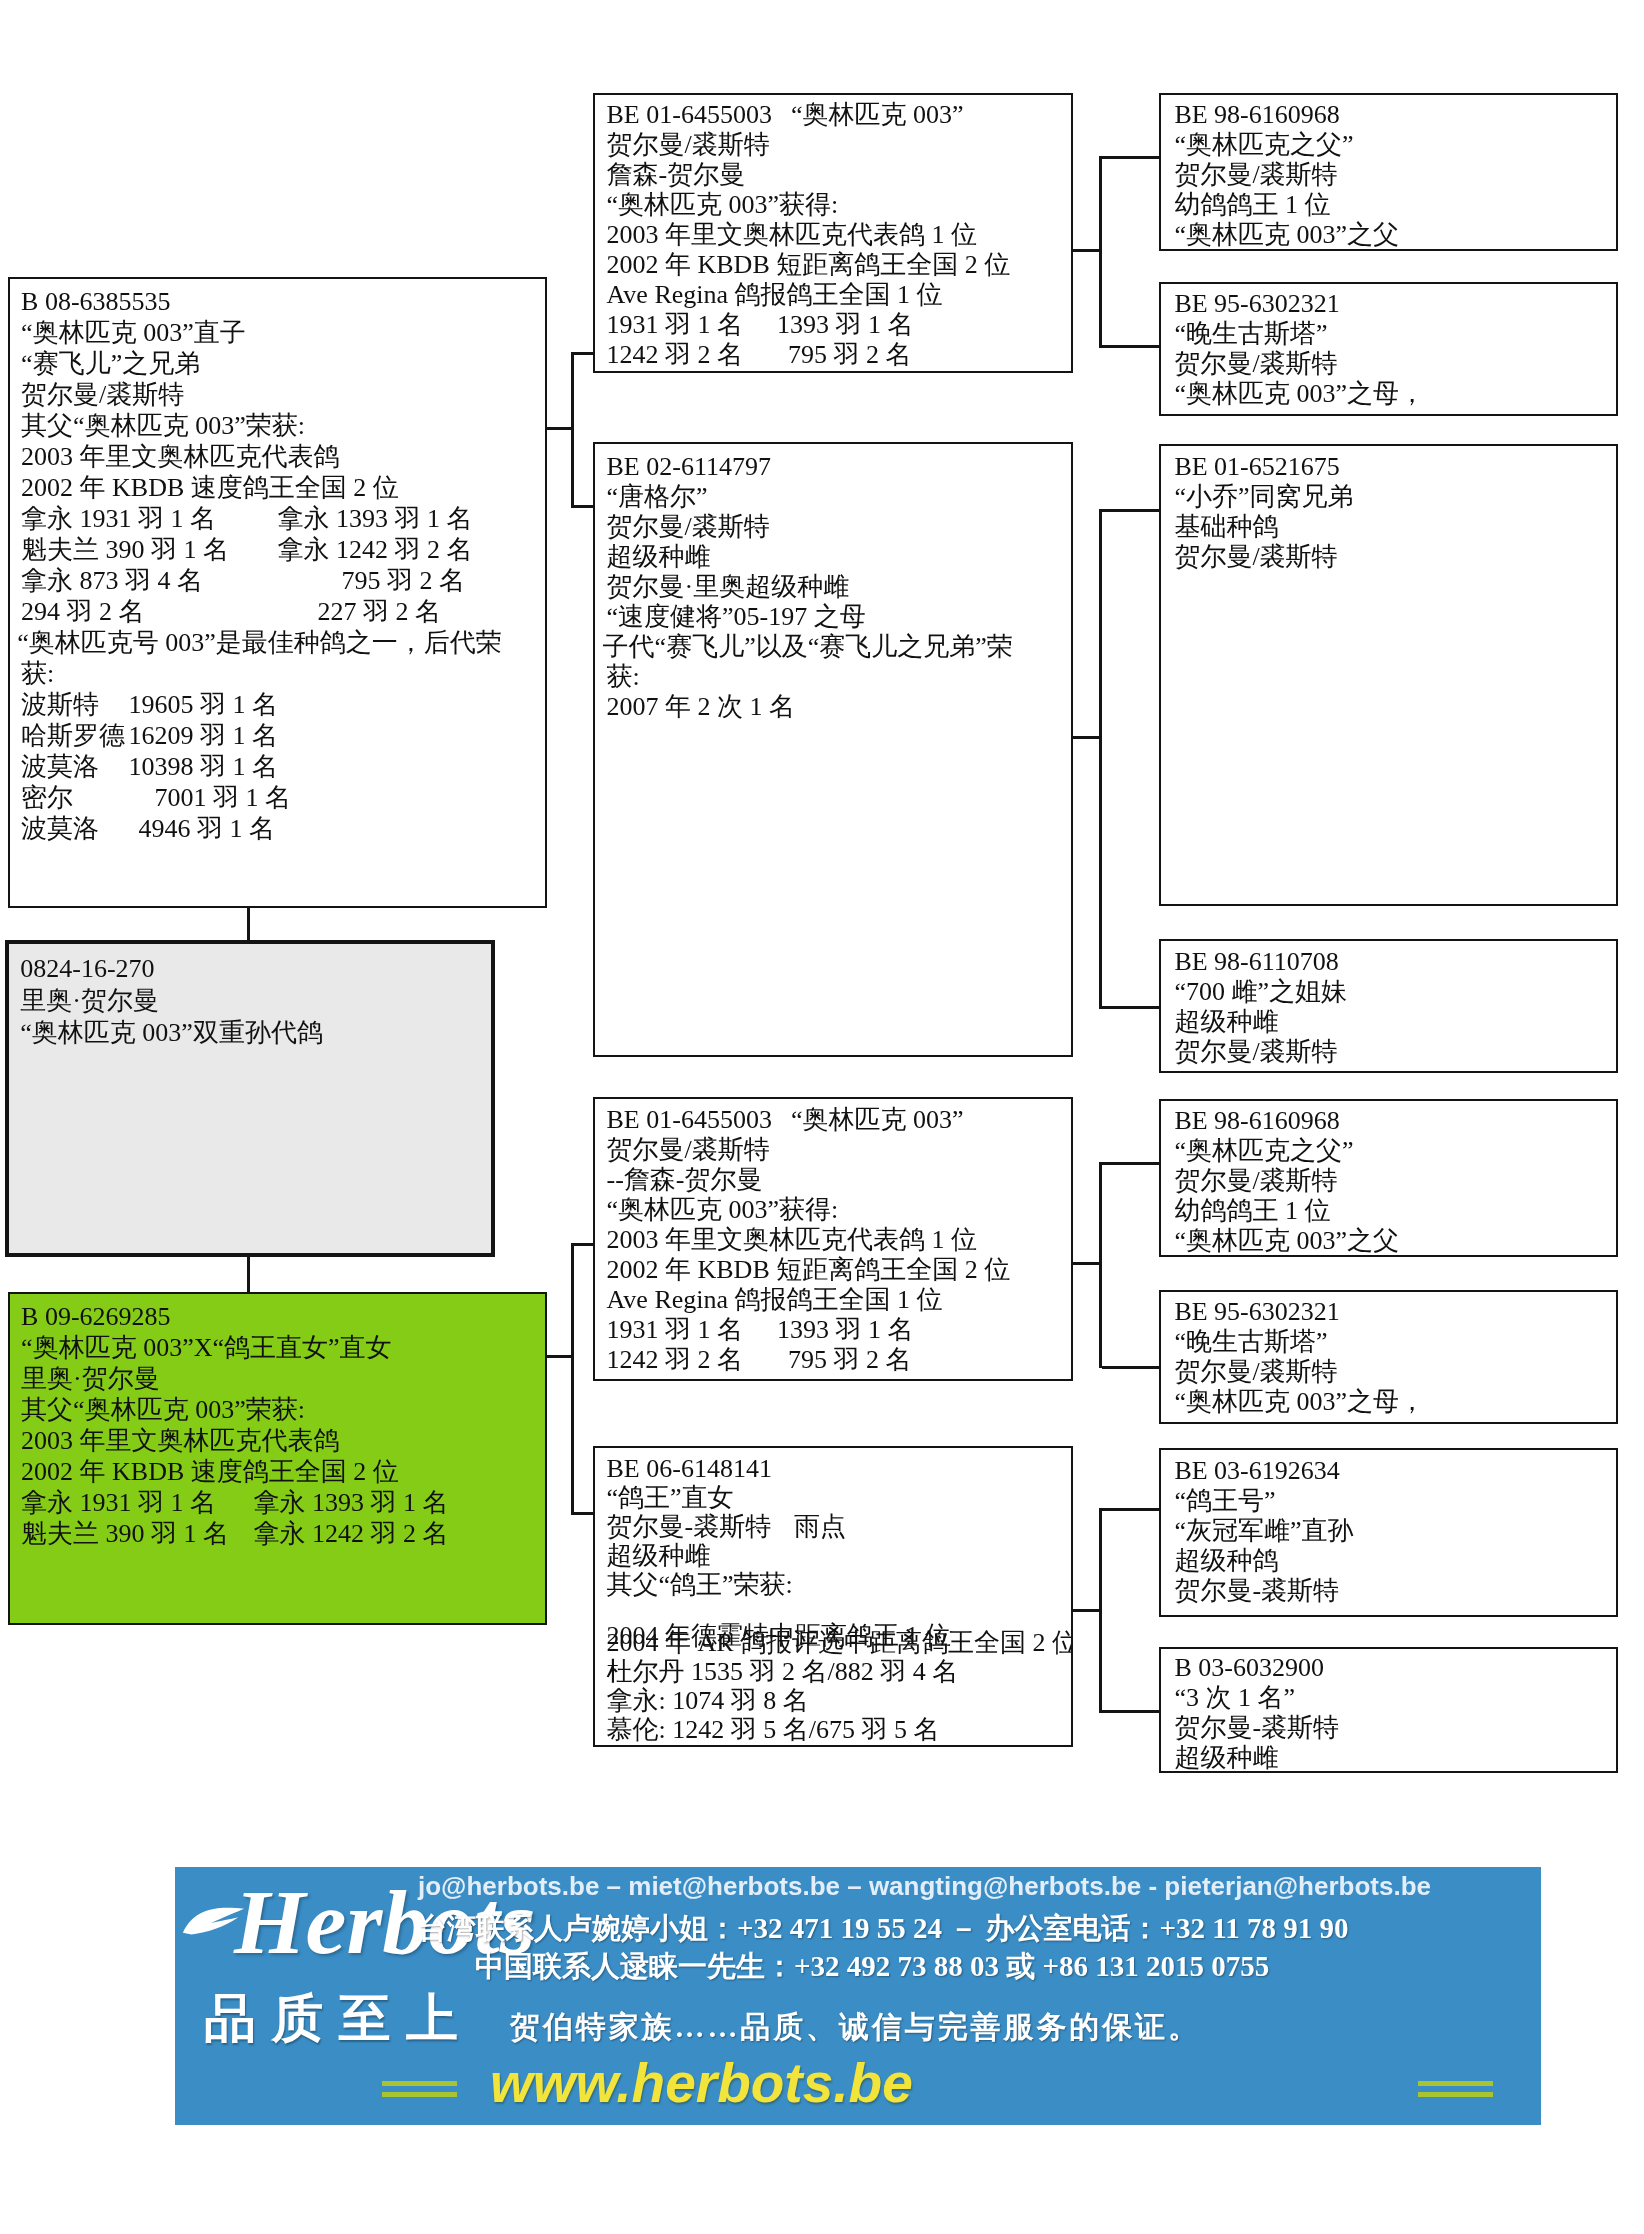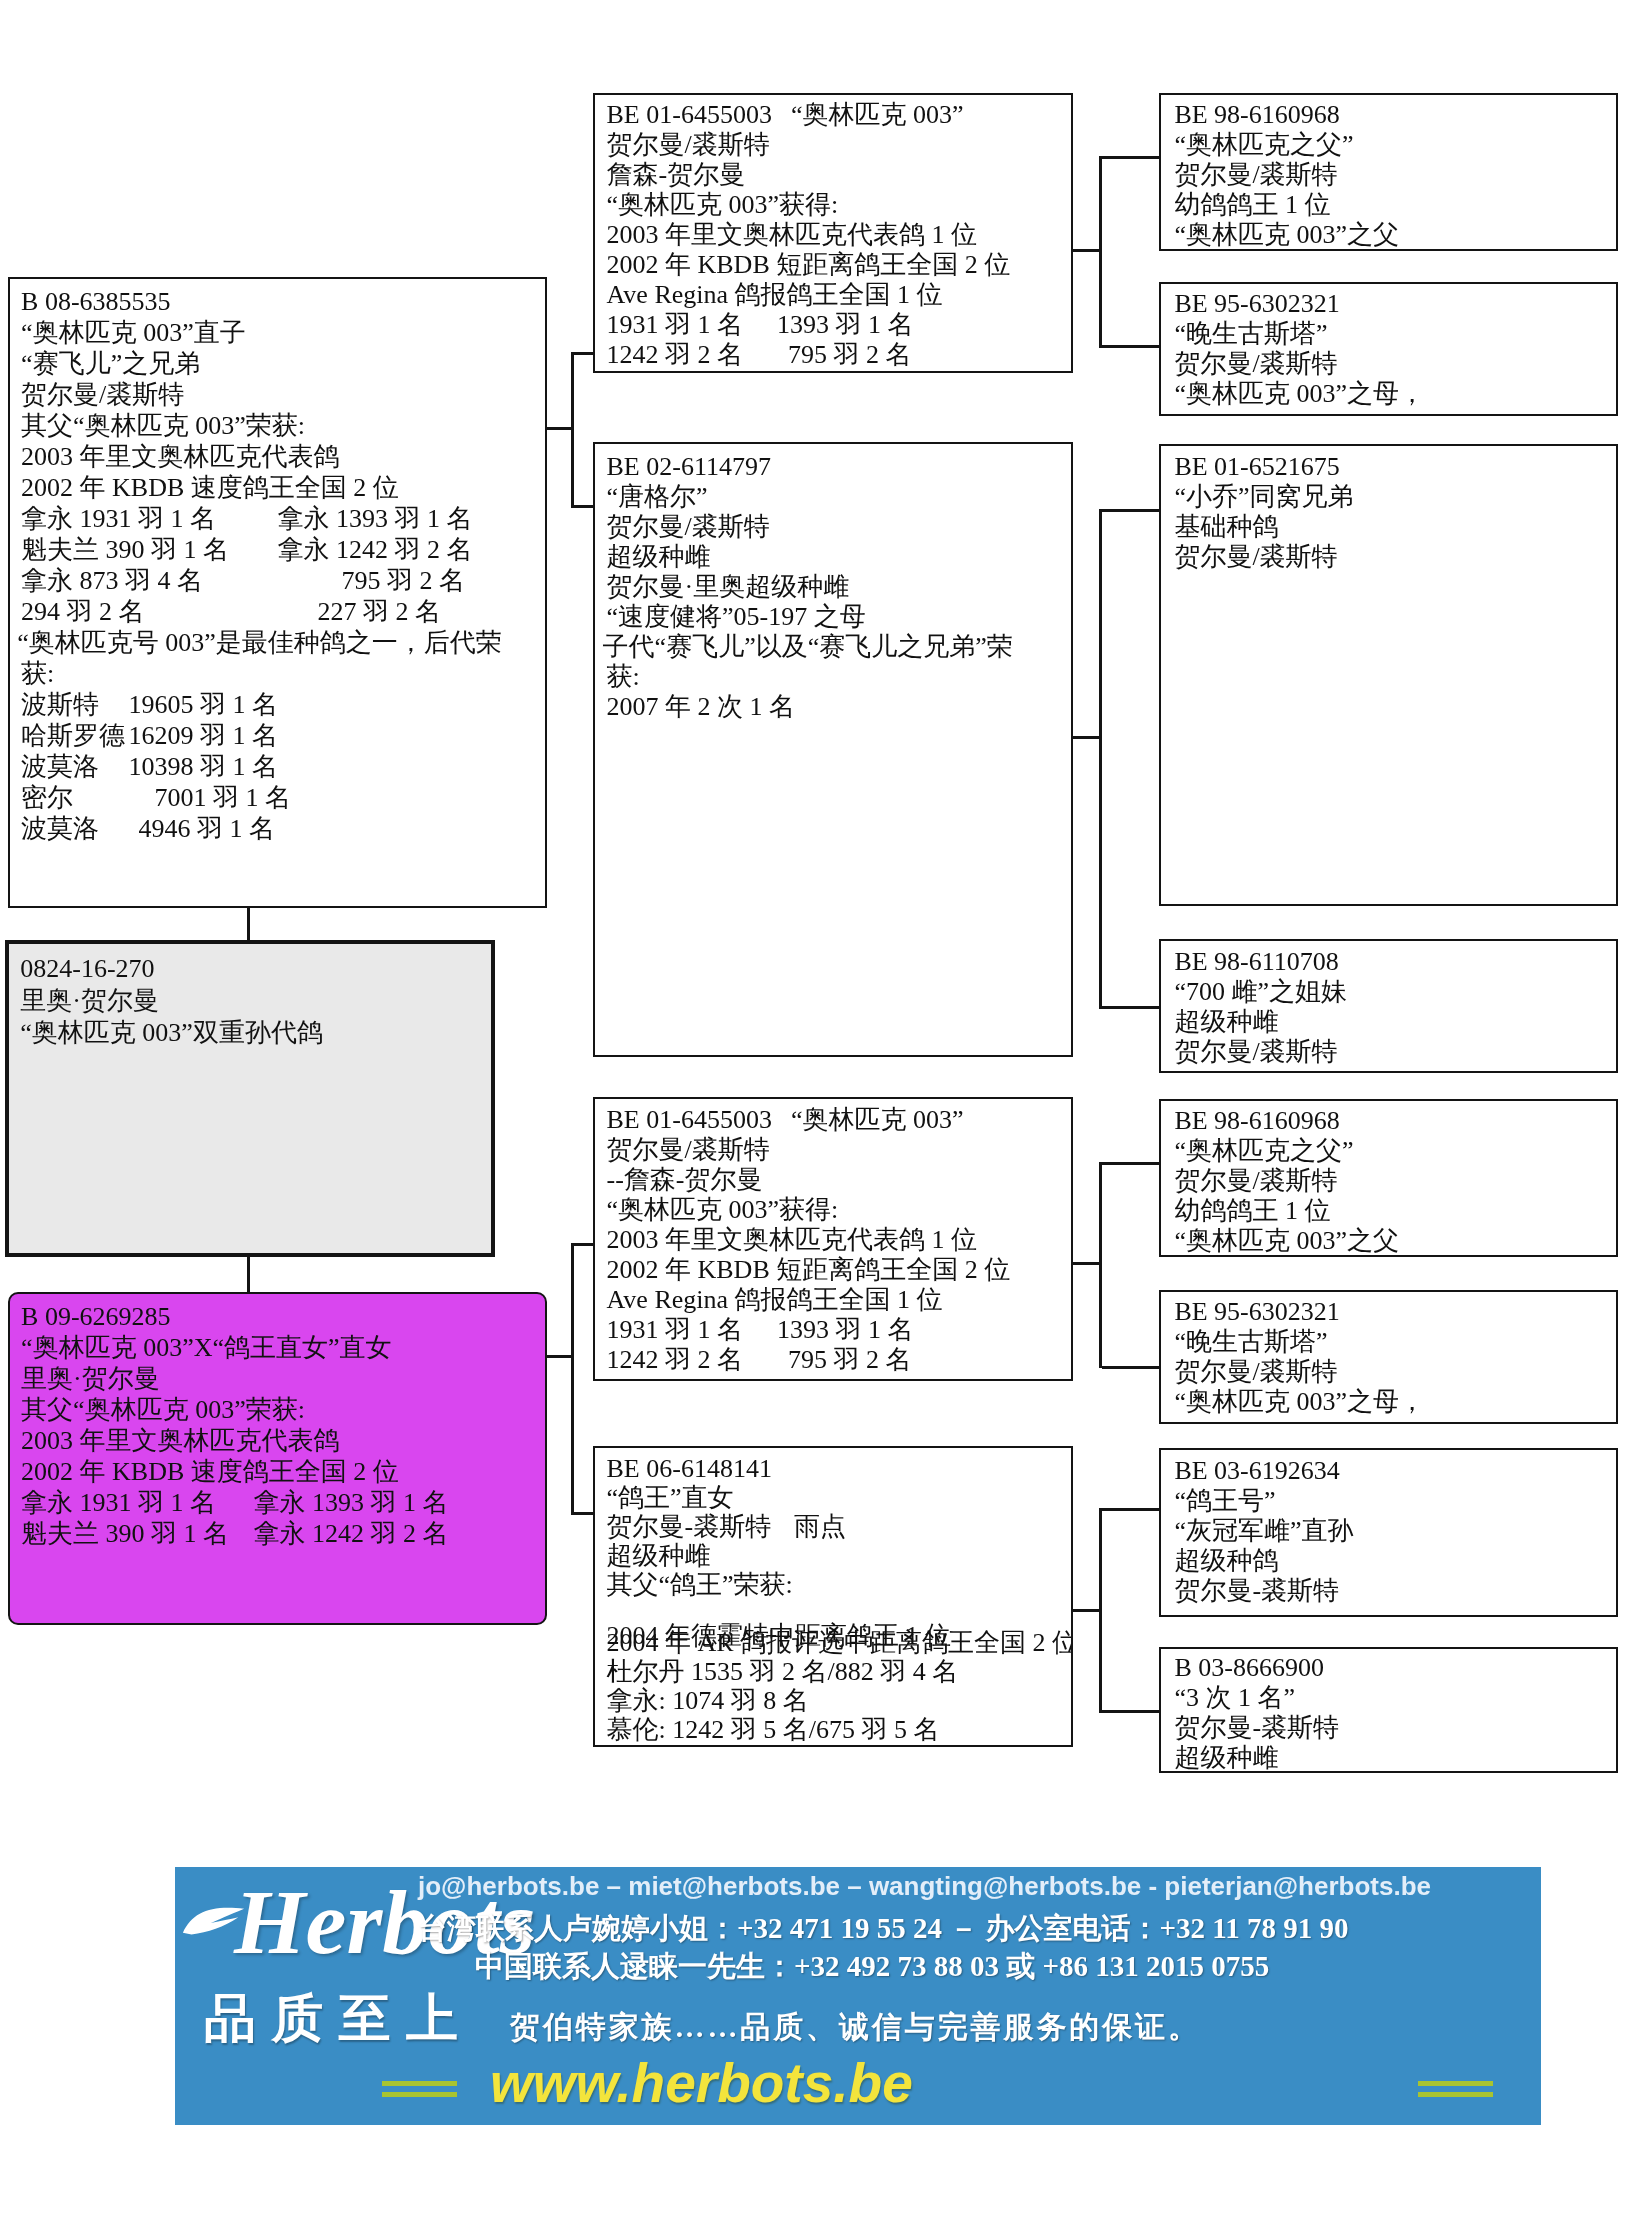--- a/index.html
+++ b/index.html
@@ -105,21 +105,21 @@
         <div class="pline" style="height: 32px;">
           <span style="left: 11.5px;">0824-16-270</span>
         </div>
         <div class="pline" style="height: 32px;">
           <span style="left: 11.5px;">里奥·贺尔曼</span>
         </div>
         <div class="pline" style="height: 32px;">
           <span style="left: 11.5px;">“奥林匹克 003”双重孙代鸽</span>
         </div>
       </div>
-      <div class="pbox" style="left: 7.6px; top: 1292px; width: 539px; height: 333px; background: #d946ef; padding-top: 7.6px; border-radius: 10px;">
+      <div class="pbox" style="left: 7.6px; top: 1292px; width: 539px; height: 333px; background: #84cc16; padding-top: 7.6px;">
         <div class="pline" style="height: 31px;">
           <span style="left: 11.5px;">B 09-6269285</span>
         </div>
         <div class="pline" style="height: 31px;">
           <span style="left: 11.5px;">“奥林匹克 003”X“鸽王直女”直女</span>
         </div>
         <div class="pline" style="height: 31px;">
           <span style="left: 11.5px;">里奥·贺尔曼</span>
         </div>
         <div class="pline" style="height: 31px;">
@@ -368,21 +368,21 @@
         </div>
         <div class="pline" style="height: 30px;">
           <span style="left: 13.4px;">超级种鸽</span>
         </div>
         <div class="pline" style="height: 30px;">
           <span style="left: 13.4px;">贺尔曼-裘斯特</span>
         </div>
       </div>
       <div class="pbox" style="left: 1159px; top: 1647px; width: 459px; height: 126px; background: rgb(255, 255, 255); padding-top: 3.8px;">
         <div class="pline" style="height: 30px;">
-          <span style="left: 13.4px;">B 03-8666900</span>
+          <span style="left: 13.4px;">B 03-6032900</span>
         </div>
         <div class="pline" style="height: 30px;">
           <span style="left: 13.4px;">“3 次 1 名”</span>
         </div>
         <div class="pline" style="height: 30px;">
           <span style="left: 13.4px;">贺尔曼-裘斯特</span>
         </div>
         <div class="pline" style="height: 30px;">
           <span style="left: 13.4px;">超级种雌</span>
         </div>

